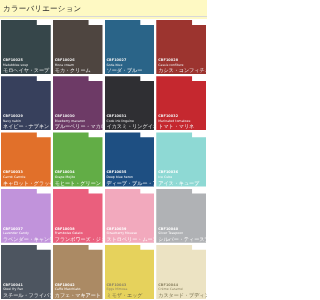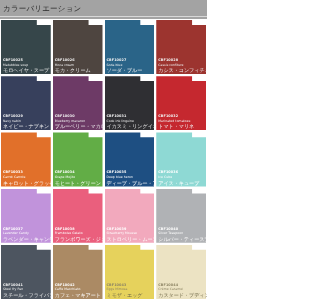--- a/index.html
+++ b/index.html
@@ -2,21 +2,21 @@
 <html><head>
 <meta charset="utf-8">
 <style>
   html,body{margin:0;padding:0;}
   body{
     width:207px;height:300px;
     background:#ffffff;
     font-family:"DejaVu Sans","Liberation Sans",sans-serif;
     overflow:hidden;
   }
-  #page{position:relative;width:207px;height:300px;background:#a3a3a3;}
+  #page{position:relative;width:207px;height:300px;background:#fef9c3;}
 
   
   #header{
     height:17px;
     padding:3px 0 0 3px;
     box-sizing:border-box;
     border-bottom:1px solid #d8d8d8;
   }
   #header-title{
     font-size:7.5px;

